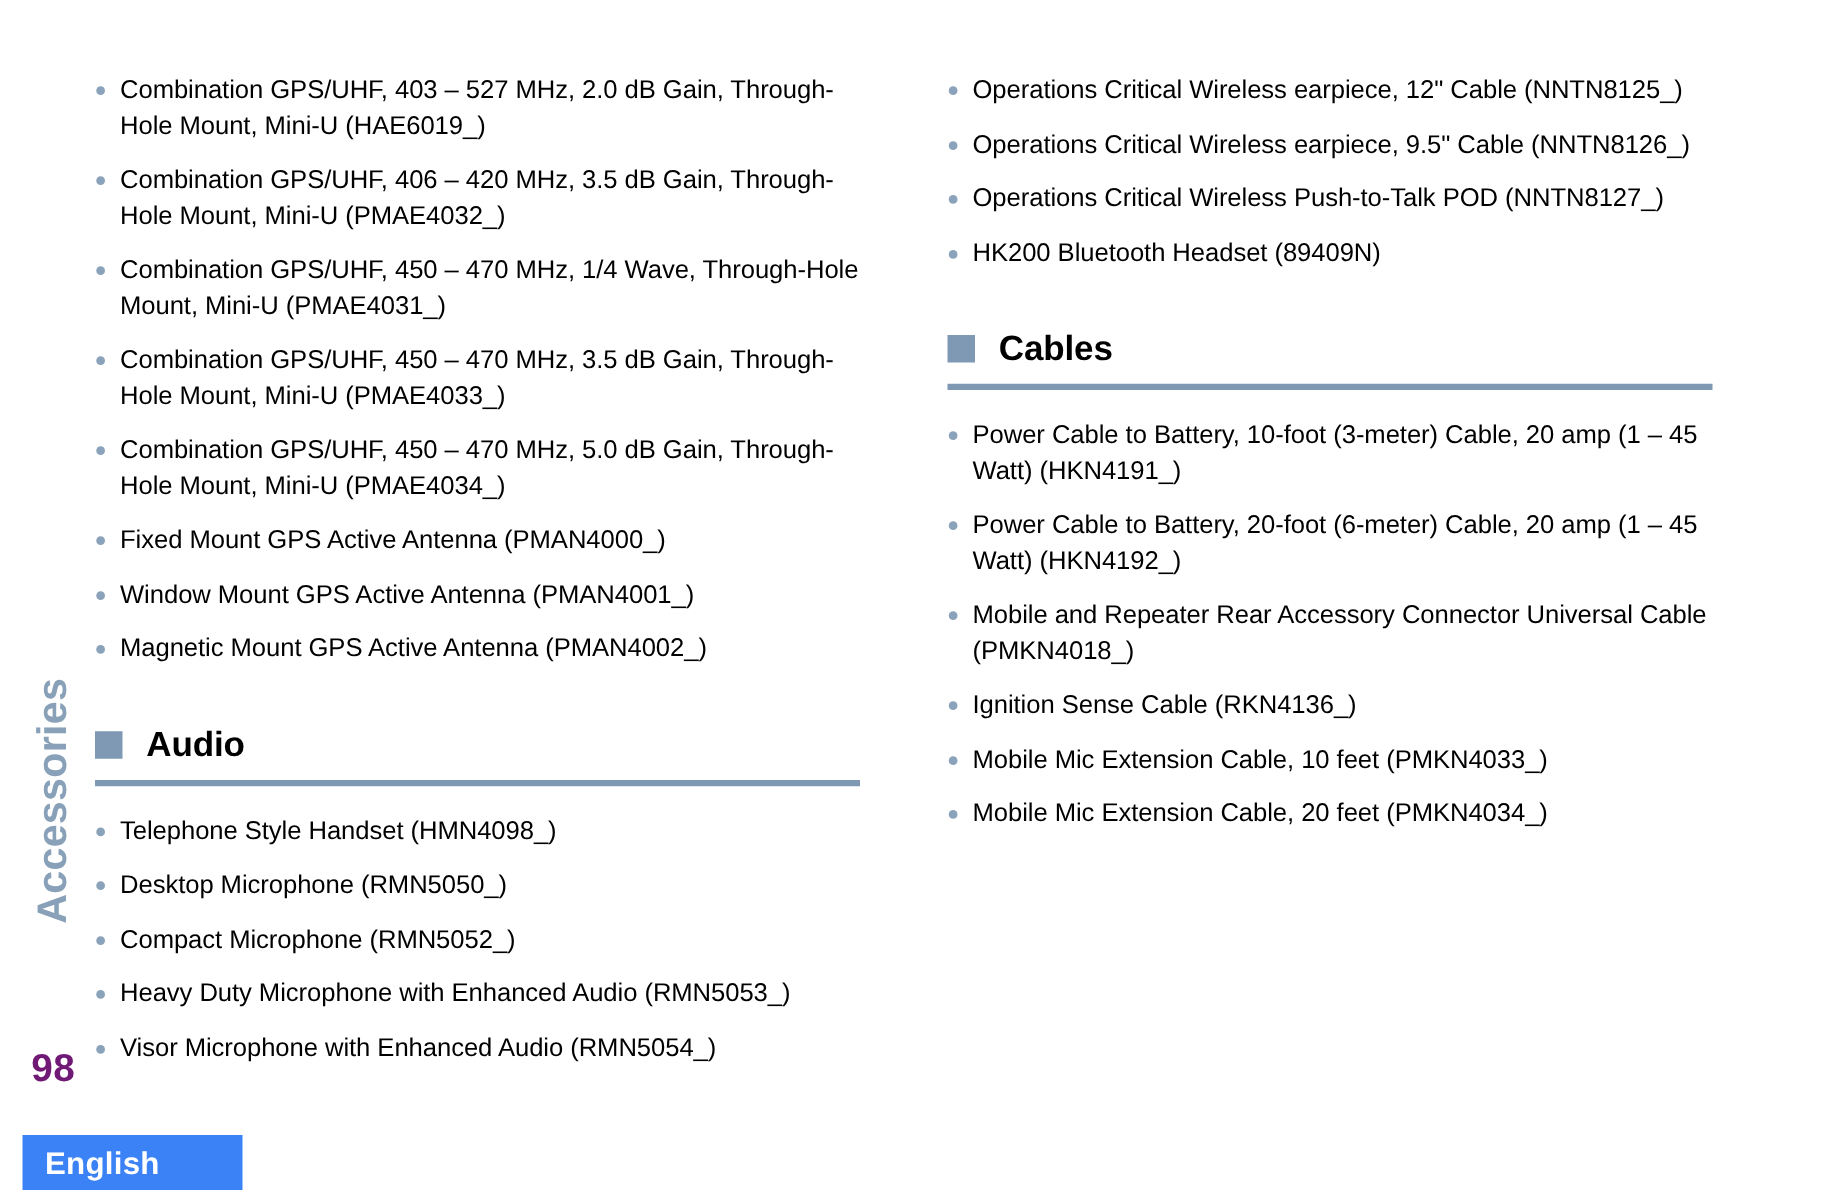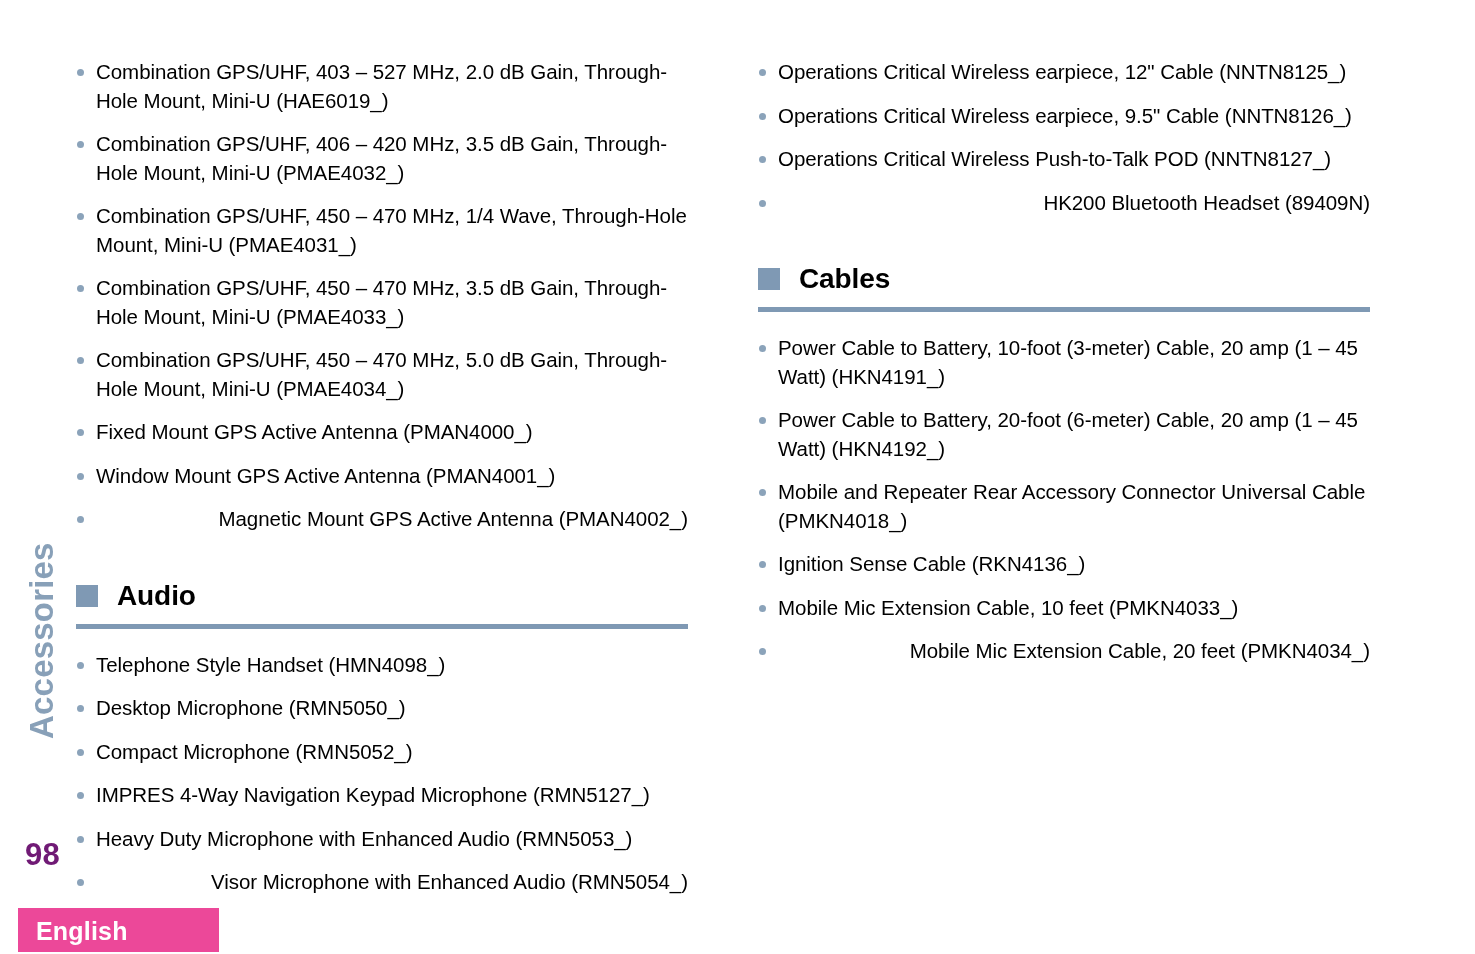--- a/index.html
+++ b/index.html
@@ -45,23 +45,23 @@
     top: 837px;
     font-size: 31px;
     font-weight: bold;
     color: #701a75;
     letter-spacing: 0.3px;
   }
   .language-tab {
     position: absolute;
     left: 18px;
     top: 908px;
-    width: 201px;
+    width: 176px;
     height: 44px;
-    background: #ec4899;
+    background: #3b82f6;
   }
   .language-tab span {
     position: absolute;
     left: 18px;
     top: 9px;
     font-size: 25px;
     font-weight: bold;
     color: #ffffff;
     letter-spacing: 0.2px;
   }
@@ -122,21 +122,21 @@
   ul.bullets li:before {
     content: "";
     position: absolute;
     left: 1px;
     top: 11px;
     width: 7px;
     height: 7px;
     border-radius: 50%;
     background: #8ba3ba;
   }
-  .gap-after { margin-bottom: 0; text-align: right; }
+  .gap-after { margin-bottom: 0; }
 </style>
 </head>
 <body>
 
 <div class="sidebar">
   <div class="side-chapter">Accessories</div>
   <div class="page-number">98</div>
   <div class="language-tab">
     <span>English</span>
   </div>
@@ -159,21 +159,20 @@
     <div class="section-head">
       <div class="head-marker"></div>
       <div class="head-title">Audio</div>
     </div>
     <div class="head-rule"></div>
 
     <ul class="bullets">
       <li>Telephone Style Handset (HMN4098_)</li>
       <li>Desktop Microphone (RMN5050_)</li>
       <li>Compact Microphone (RMN5052_)</li>
-      <li>IMPRES 4-Way Navigation Keypad Microphone (RMN5127_)</li>
       <li>Heavy Duty Microphone with Enhanced Audio (RMN5053_)</li>
       <li class="gap-after">Visor Microphone with Enhanced Audio (RMN5054_)</li>
     </ul>
 
   </div>
 </div>
 
 <div class="column col-right">
   <div class="col-inner">
 

